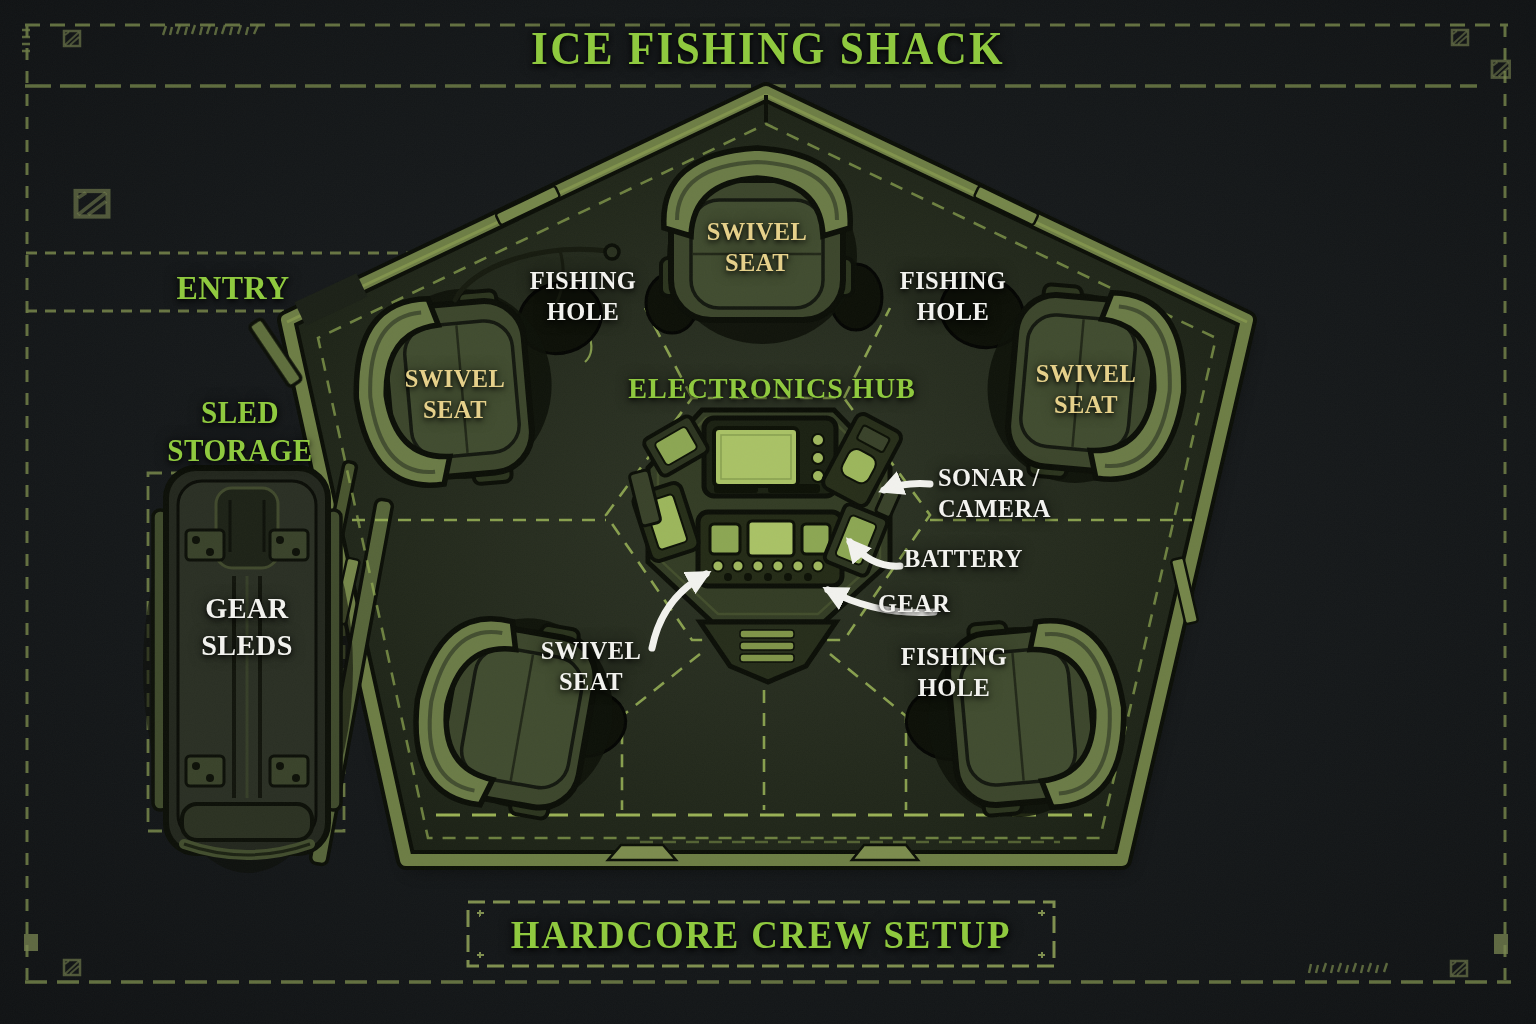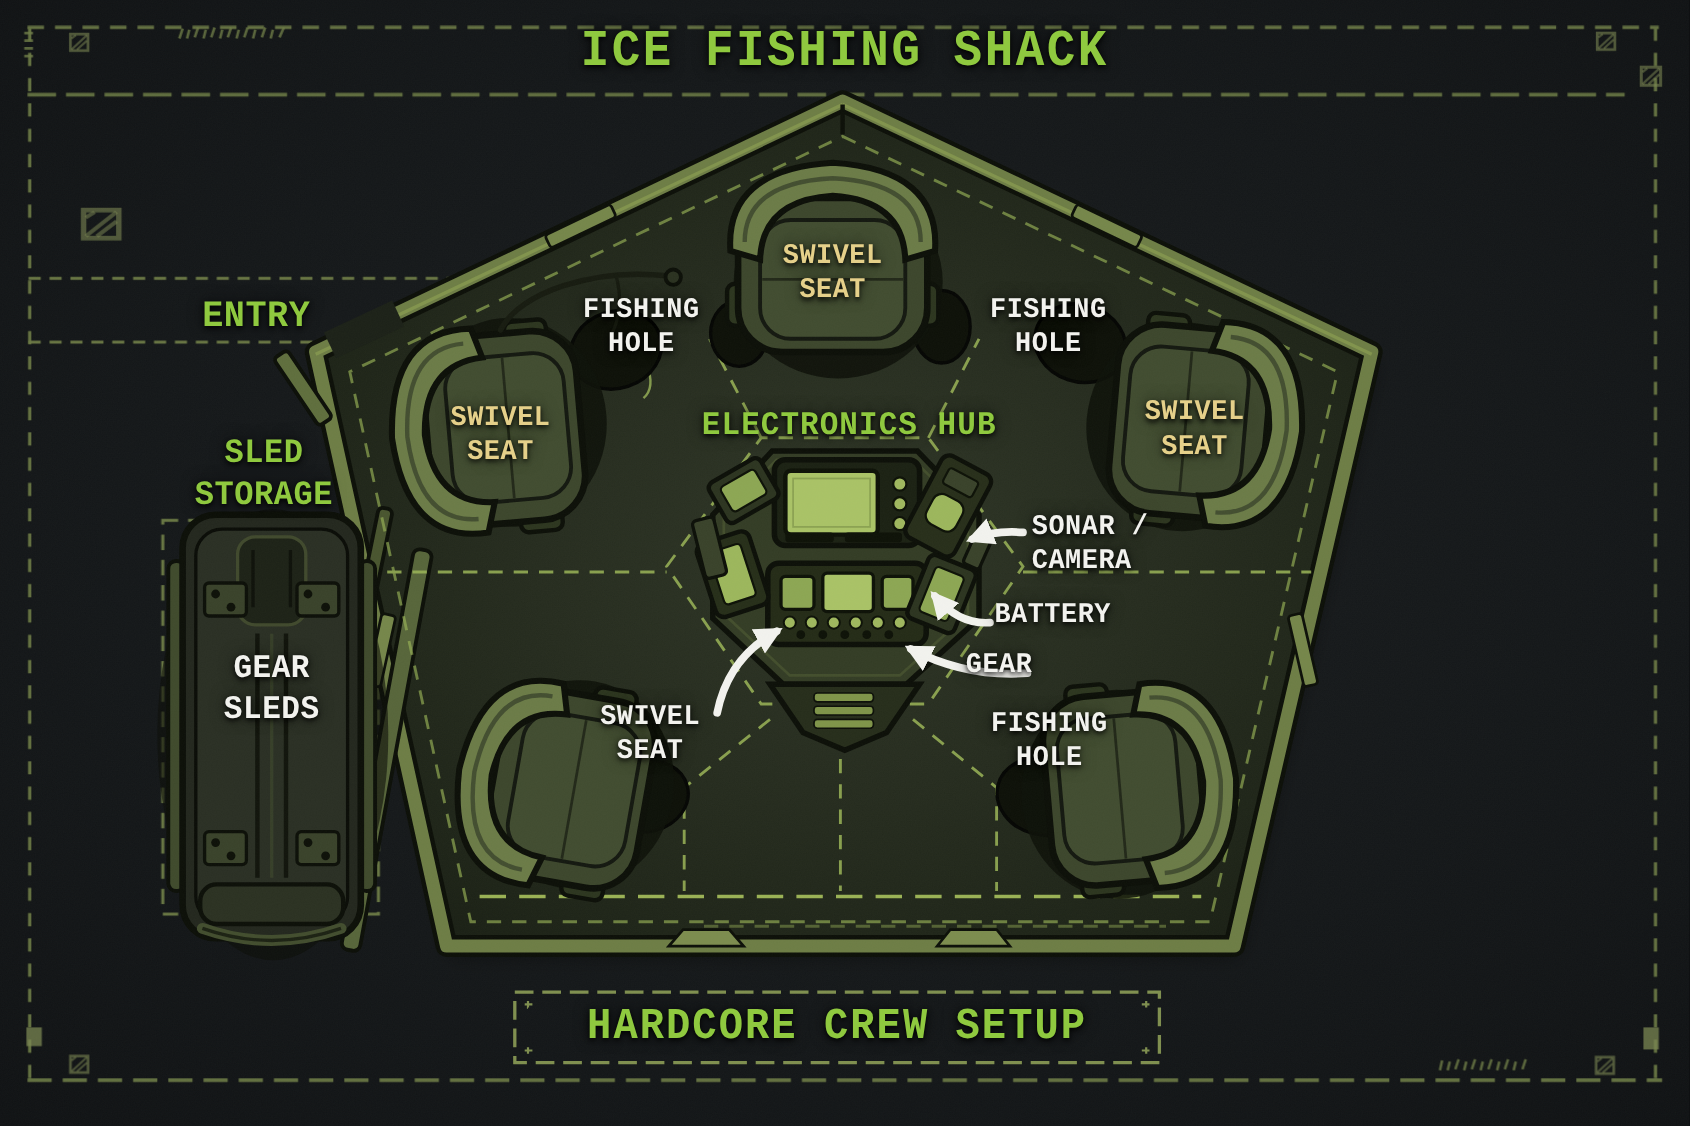--- a/index.html
+++ b/index.html
@@ -1,19 +1,19 @@
 <!DOCTYPE html>
 <html style="--bg: #15181a; --floor: #262c20; --accent: #8fc93f; --tan: #e5d08a; --white: #f2f2ee; --wall: #6d7d45; --wallLight: #87994f; --dash: #9ab457; --dashDim: #6d7b46; --seat: #414c30; --seatBack: #6b7b47; --hub: #333c25; --screen: #a9c266; --panel: #8ca653; --sled: #23271e; --sledTrim: #4b5733; --ink: #0c0f08;"><head>
 <meta charset="utf-8">
 <style>
   html,body{margin:0;padding:0;background:#0e1012;}
   .stage{
     position:relative;width:1536px;height:1024px;overflow:hidden;
     background:radial-gradient(ellipse 1200px 800px at 50% 48%, #1b1e20 0%, #15181a 55%, #101214 100%);
-    font-family:Liberation Mono, monospace;
+    font-family:Liberation Serif, serif;
   }
   .stage svg{position:absolute;left:0;top:0;}
   .label{
     position:absolute;font-weight:700;text-align:center;line-height:1.12;
     white-space:nowrap;transform:translate(-50%,-50%) scaleX(.94);
     text-shadow:0 2px 5px rgba(0,0,0,.9),0 0 14px rgba(0,0,0,.55);
     letter-spacing:.5px;
   }
   .green{color:var(--accent,#8fc93f);}
   .tan{color:var(--tan,#e6d18c);}

